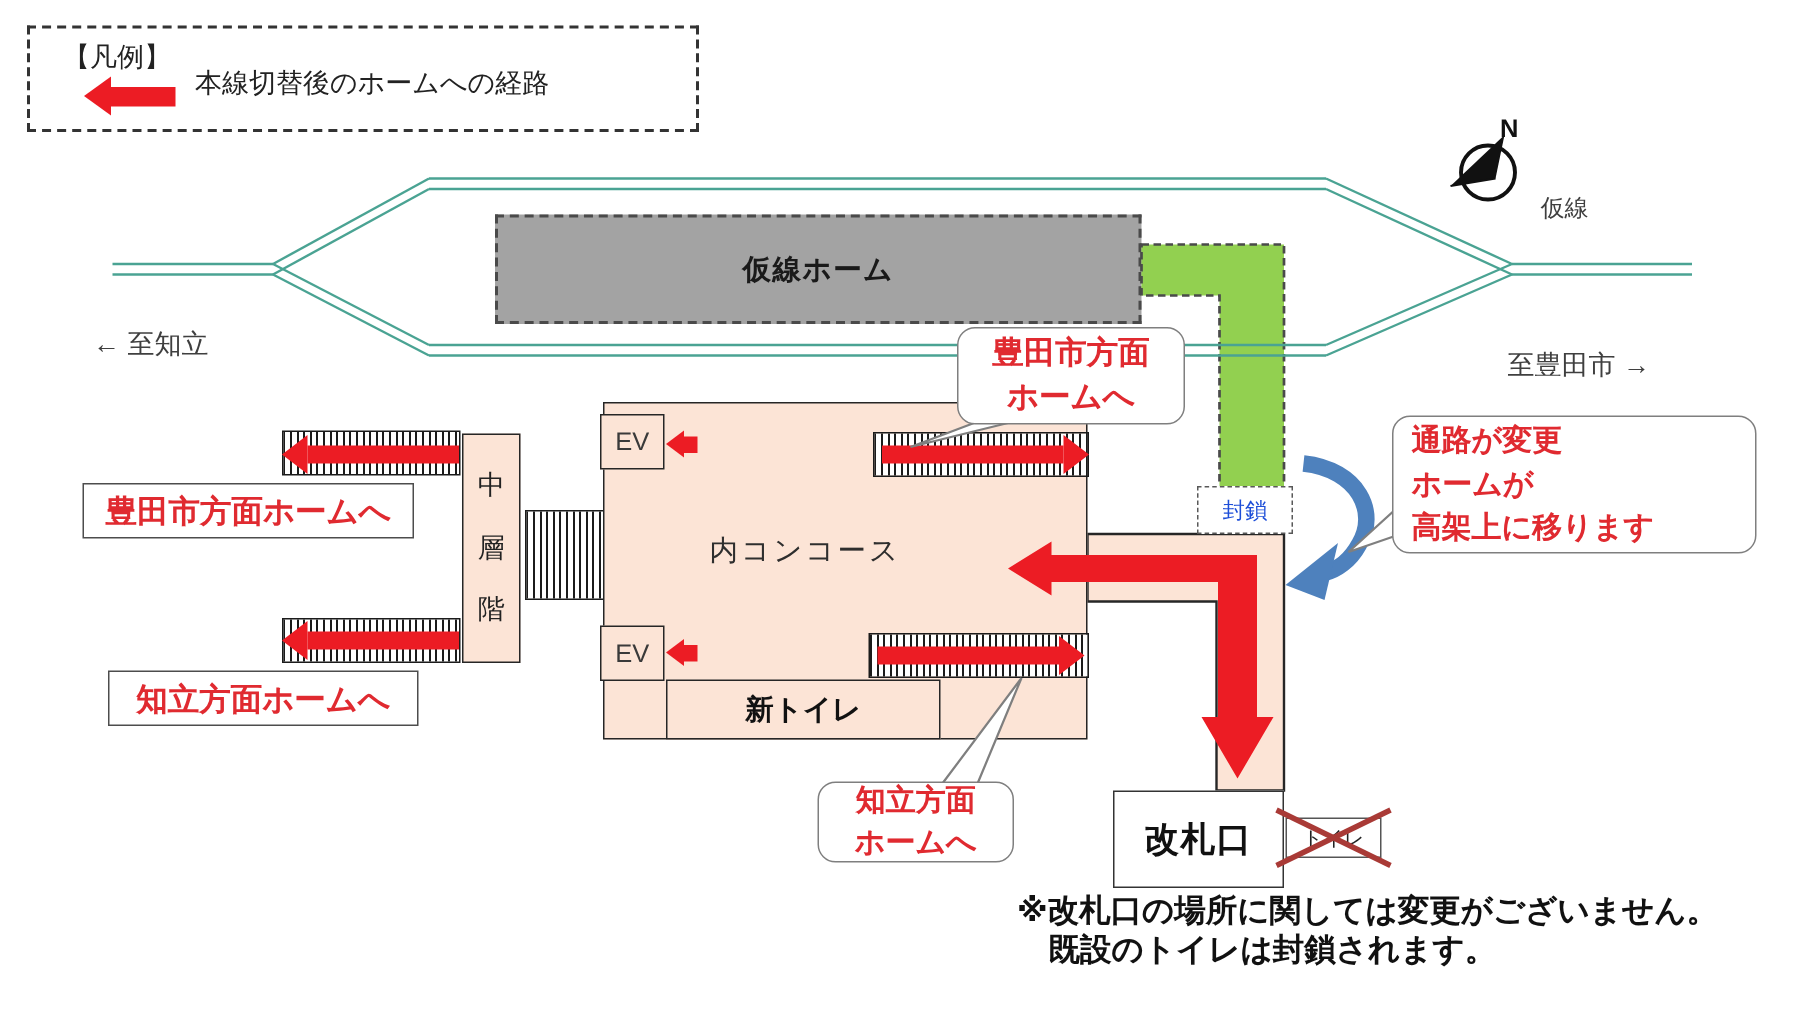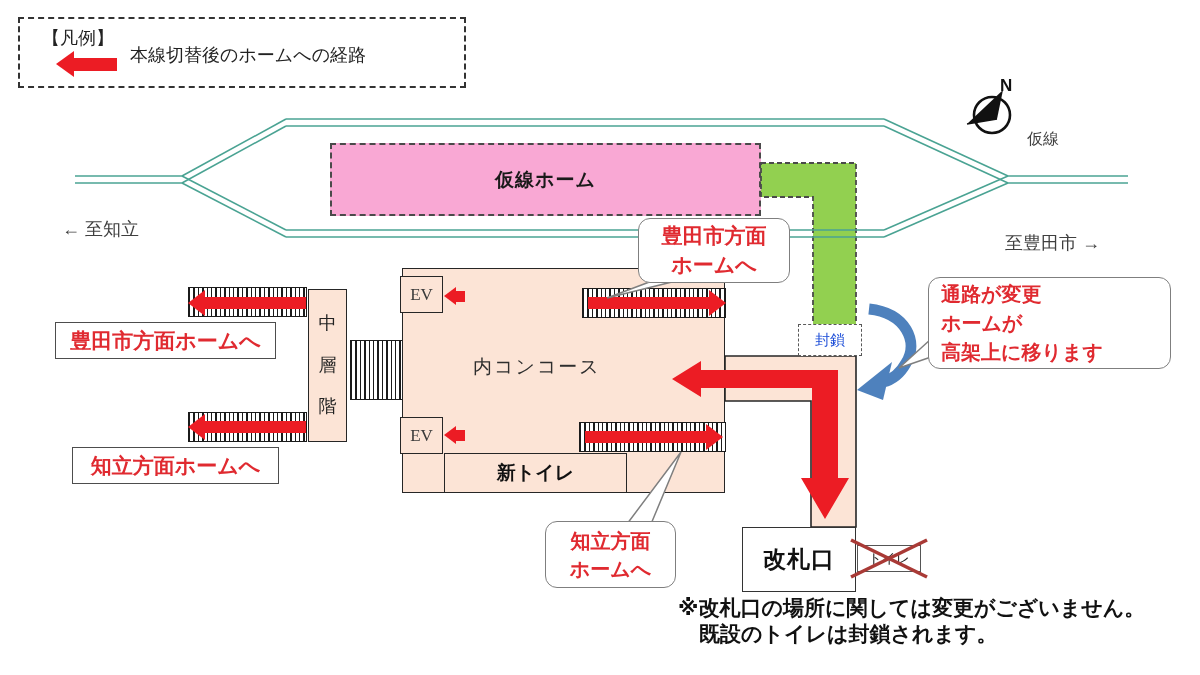--- a/index.html
+++ b/index.html
@@ -3,28 +3,28 @@
 <meta charset="utf-8">
 <style>
   html,body{margin:0;padding:0;background:#fff;}
   #stage{
     position:relative;width:1200px;height:675px;overflow:hidden;background:#fff;
     font-family:"Liberation Sans","DejaVu Sans",sans-serif;color:#222;
   }
   .abs{position:absolute;}
   svg.layer{position:absolute;left:0;top:0;pointer-events:none;}
   
-  .green-box{background:#f9a8d4;border:2px dashed #4a4a4a;box-sizing:border-box;
+  .green-box{background:#a3a3a3;border:2px dashed #4a4a4a;box-sizing:border-box;
     display:flex;align-items:center;justify-content:center;}
   .green-box .lbl{font-size:19px;font-weight:bold;color:#1a1a1a;letter-spacing:1px;}
   
   .pink{background:#fce4d6;border:1.6px solid #262626;box-sizing:border-box;}
   .pink.noflex{display:block;}
   .pinkflex{display:flex;align-items:center;justify-content:center;}
-  .ev-box{font-size:17px;color:#3a3a3a;font-family:Liberation Serif, serif;}
+  .ev-box{font-size:17px;color:#3a3a3a;}
   .newtoilet{font-size:19px;font-weight:bold;color:#111;}
   .vtext{width:22px;margin:0 auto;word-break:break-all;line-height:2.3;font-size:18px;
     color:#222;text-align:center;}
   .concourse-lbl{font-size:19px;letter-spacing:2px;color:#2e2e2e;}
   
   .hatch{background:repeating-linear-gradient(90deg,#1b1b1b 0px,#1b1b1b 1.3px,#ffffff 1.3px,#ffffff 4.4px);
     border:1.5px solid #1b1b1b;box-sizing:border-box;}
   
   .wbox{background:#fff;box-sizing:border-box;display:flex;align-items:center;justify-content:center;}
   .redlbl{border:1.4px solid #4d4d4d;font-size:21px;font-weight:bold;color:#e02a30;}
@@ -192,21 +192,21 @@
     </g>
     <path d="M652,281 L607,298 L676,281" fill="#fff" stroke="#7f7f7f" stroke-width="1.5"></path>
     <path d="M627,524 L681,452 L651,524" fill="#fff" stroke="#7f7f7f" stroke-width="1.5"></path>
     <path d="M931,339 L899,368 L931,357" fill="#fff" stroke="#7f7f7f" stroke-width="1.5"></path>
   </svg>
 
   <div class="abs bubble" style="left:638px;top:218px;width:152px;height:65px;font-size:21px;line-height:1.35;">
     <div>豊田市方面</div>
     <div>ホームへ</div>
   </div>
-  <div class="abs bubble" style="left:545px;top:521px;width:131px;height:67px;font-size:20px;line-height:1.4;">
+  <div class="abs bubble" style="left:545px;top:521px;width:131px;height:54px;font-size:20px;line-height:1.4;">
     <div>知立方面</div>
     <div>ホームへ</div>
   </div>
   <div class="abs bubble" style="left:928px;top:277px;width:243px;height:92px;font-size:20px;line-height:1.45;text-align:left;padding-left:12px;">
     <div>通路が変更</div>
     <div>ホームが</div>
     <div>高架上に移ります</div>
   </div>
 
 </div>

